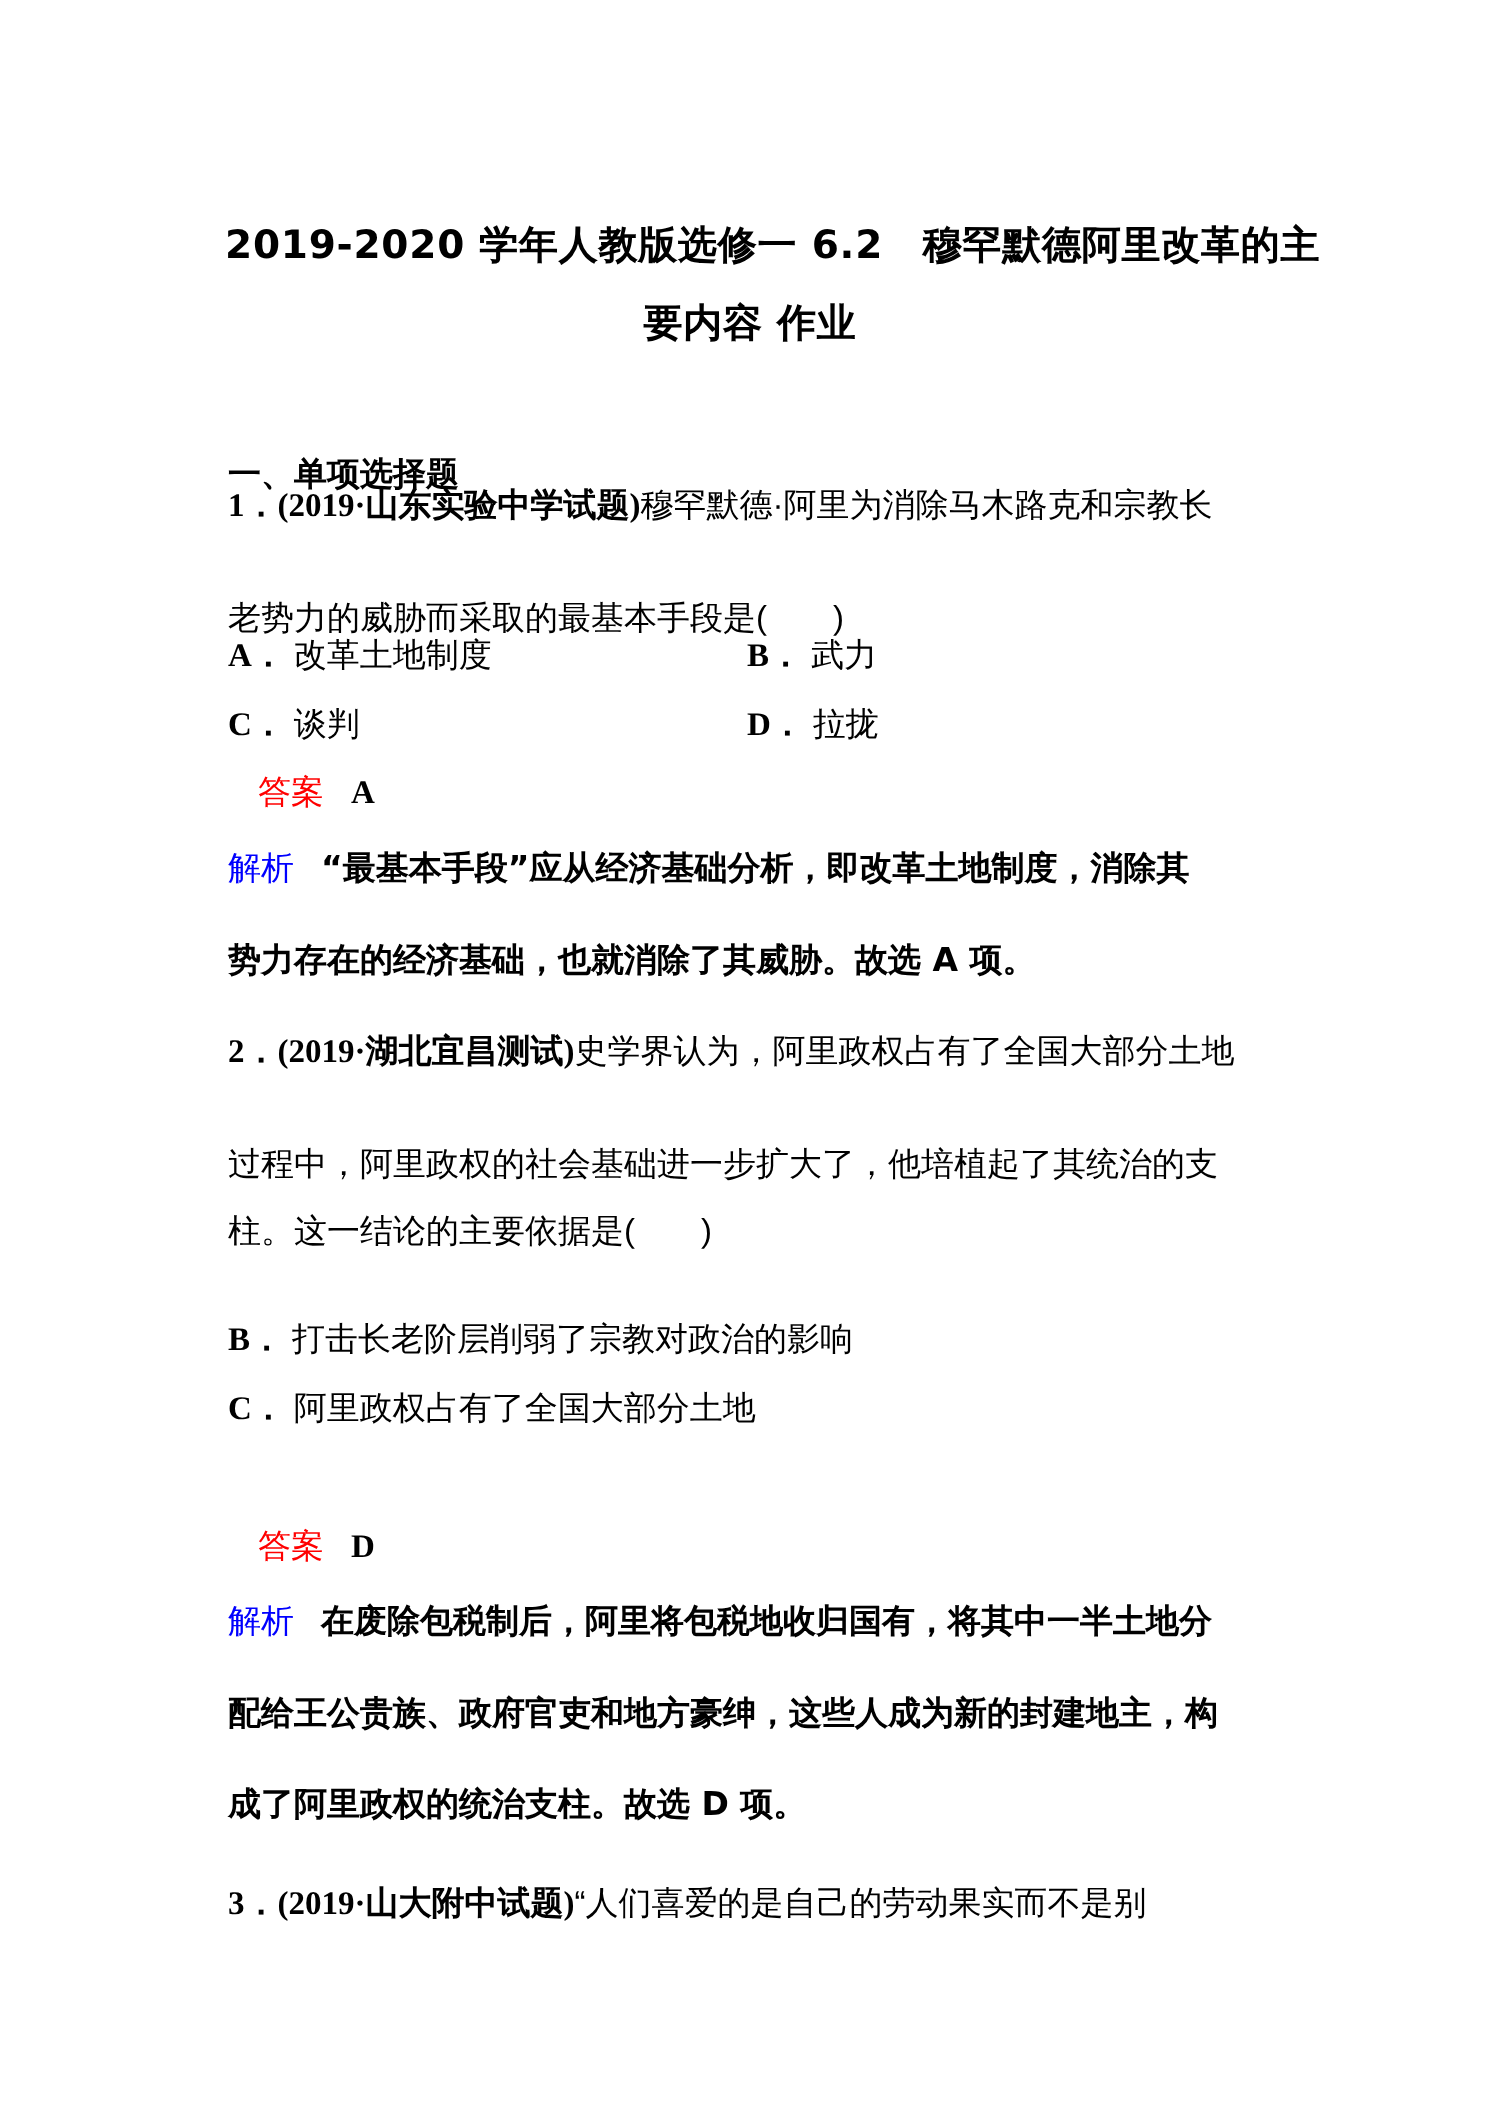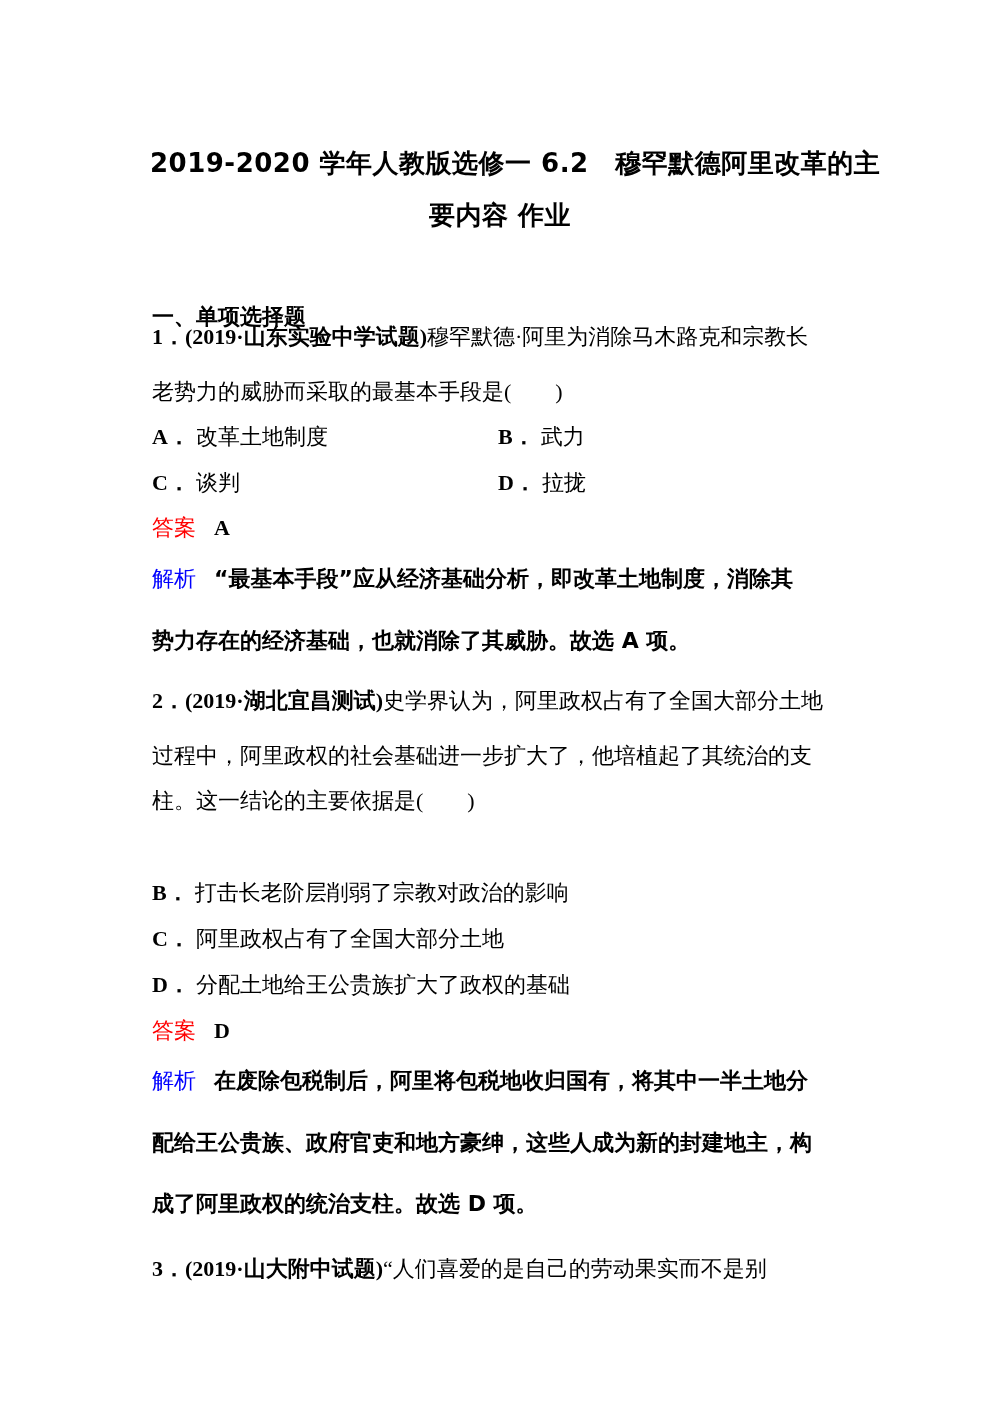--- a/index.html
+++ b/index.html
@@ -39,24 +39,24 @@
       line-height: 30px;
     }
     .section-heading {
       font-family: "DejaVu Sans", "Liberation Sans", sans-serif;
       font-weight: bold;
       font-size: 22px;
     }
     .qnum { font-weight: bold; font-family: "Liberation Serif", serif; }
     .src-year { font-weight: bold; font-family: "Liberation Serif", serif; }
     .src-name { font-weight: bold; font-family: Liberation Serif, serif; }
-    .stem { font-family: Liberation Serif, serif; font-weight: normal; }
+    .stem { font-family: Liberation Sans, sans-serif; font-weight: normal; margin-top: 20px; }
     .opt-letter { font-weight: bold; font-family: "Liberation Serif", serif; }
     .opt-text { font-family: "DejaVu Sans", "Liberation Sans", sans-serif; margin-left: 6px; }
-    .answer-label { color: #ff0000; font-family: "DejaVu Sans", "Liberation Sans", sans-serif; font-weight: normal; }
+    .answer-label { color: #ff0000; font-family: "DejaVu Sans", "Liberation Sans", sans-serif; font-weight: normal; margin-left: 20px; }
     .answer-value { font-weight: bold; font-family: "Liberation Serif", serif; margin-left: 18px; }
     .analysis-label { color: #0000ff; font-family: "DejaVu Sans", "Liberation Sans", sans-serif; font-weight: normal; }
     .analysis-text { font-family: "DejaVu Sans", "Liberation Sans", sans-serif; font-weight: bold; margin-left: 18px; }
     .analysis-cont { font-family: "DejaVu Sans", "Liberation Sans", sans-serif; font-weight: bold; }
     .col2 { position: absolute; left: 498px; }
   </style>
 </head>
 <body>
 
 <div class="page">
@@ -94,23 +94,20 @@
   </div>
   <div class="line stem" style="top:741px;">过程中，阿里政权的社会基础进一步扩大了，他培植起了其统治的支</div>
   <div class="line stem" style="top:786px;">柱。这一结论的主要依据是(　　)</div>
 
   <div class="line" style="top:878px;">
     <span class="opt-letter">B．</span><span class="opt-text">打击长老阶层削弱了宗教对政治的影响</span>
   </div>
   <div class="line" style="top:924px;text-align:right;">
     <span class="opt-letter">C．</span><span class="opt-text">阿里政权占有了全国大部分土地</span>
   </div>
-  <div class="line" style="top:970px;">
-    <span class="opt-letter">D．</span><span class="opt-text">分配土地给王公贵族扩大了政权的基础</span>
-  </div>
 
   <div class="line" style="top:1016px;">
     <span class="answer-label">答案</span><span class="answer-value">D</span>
   </div>
 
   <div class="line" style="top:1066px;">
     <span class="analysis-label">解析</span><span class="analysis-text">在废除包税制后，阿里将包税地收归国有，将其中一半土地分</span>
   </div>
   <div class="line analysis-cont" style="top:1128px;">配给王公贵族、政府官吏和地方豪绅，这些人成为新的封建地主，构</div>
   <div class="line analysis-cont" style="top:1189px;">成了阿里政权的统治支柱。故选 D 项。</div>

